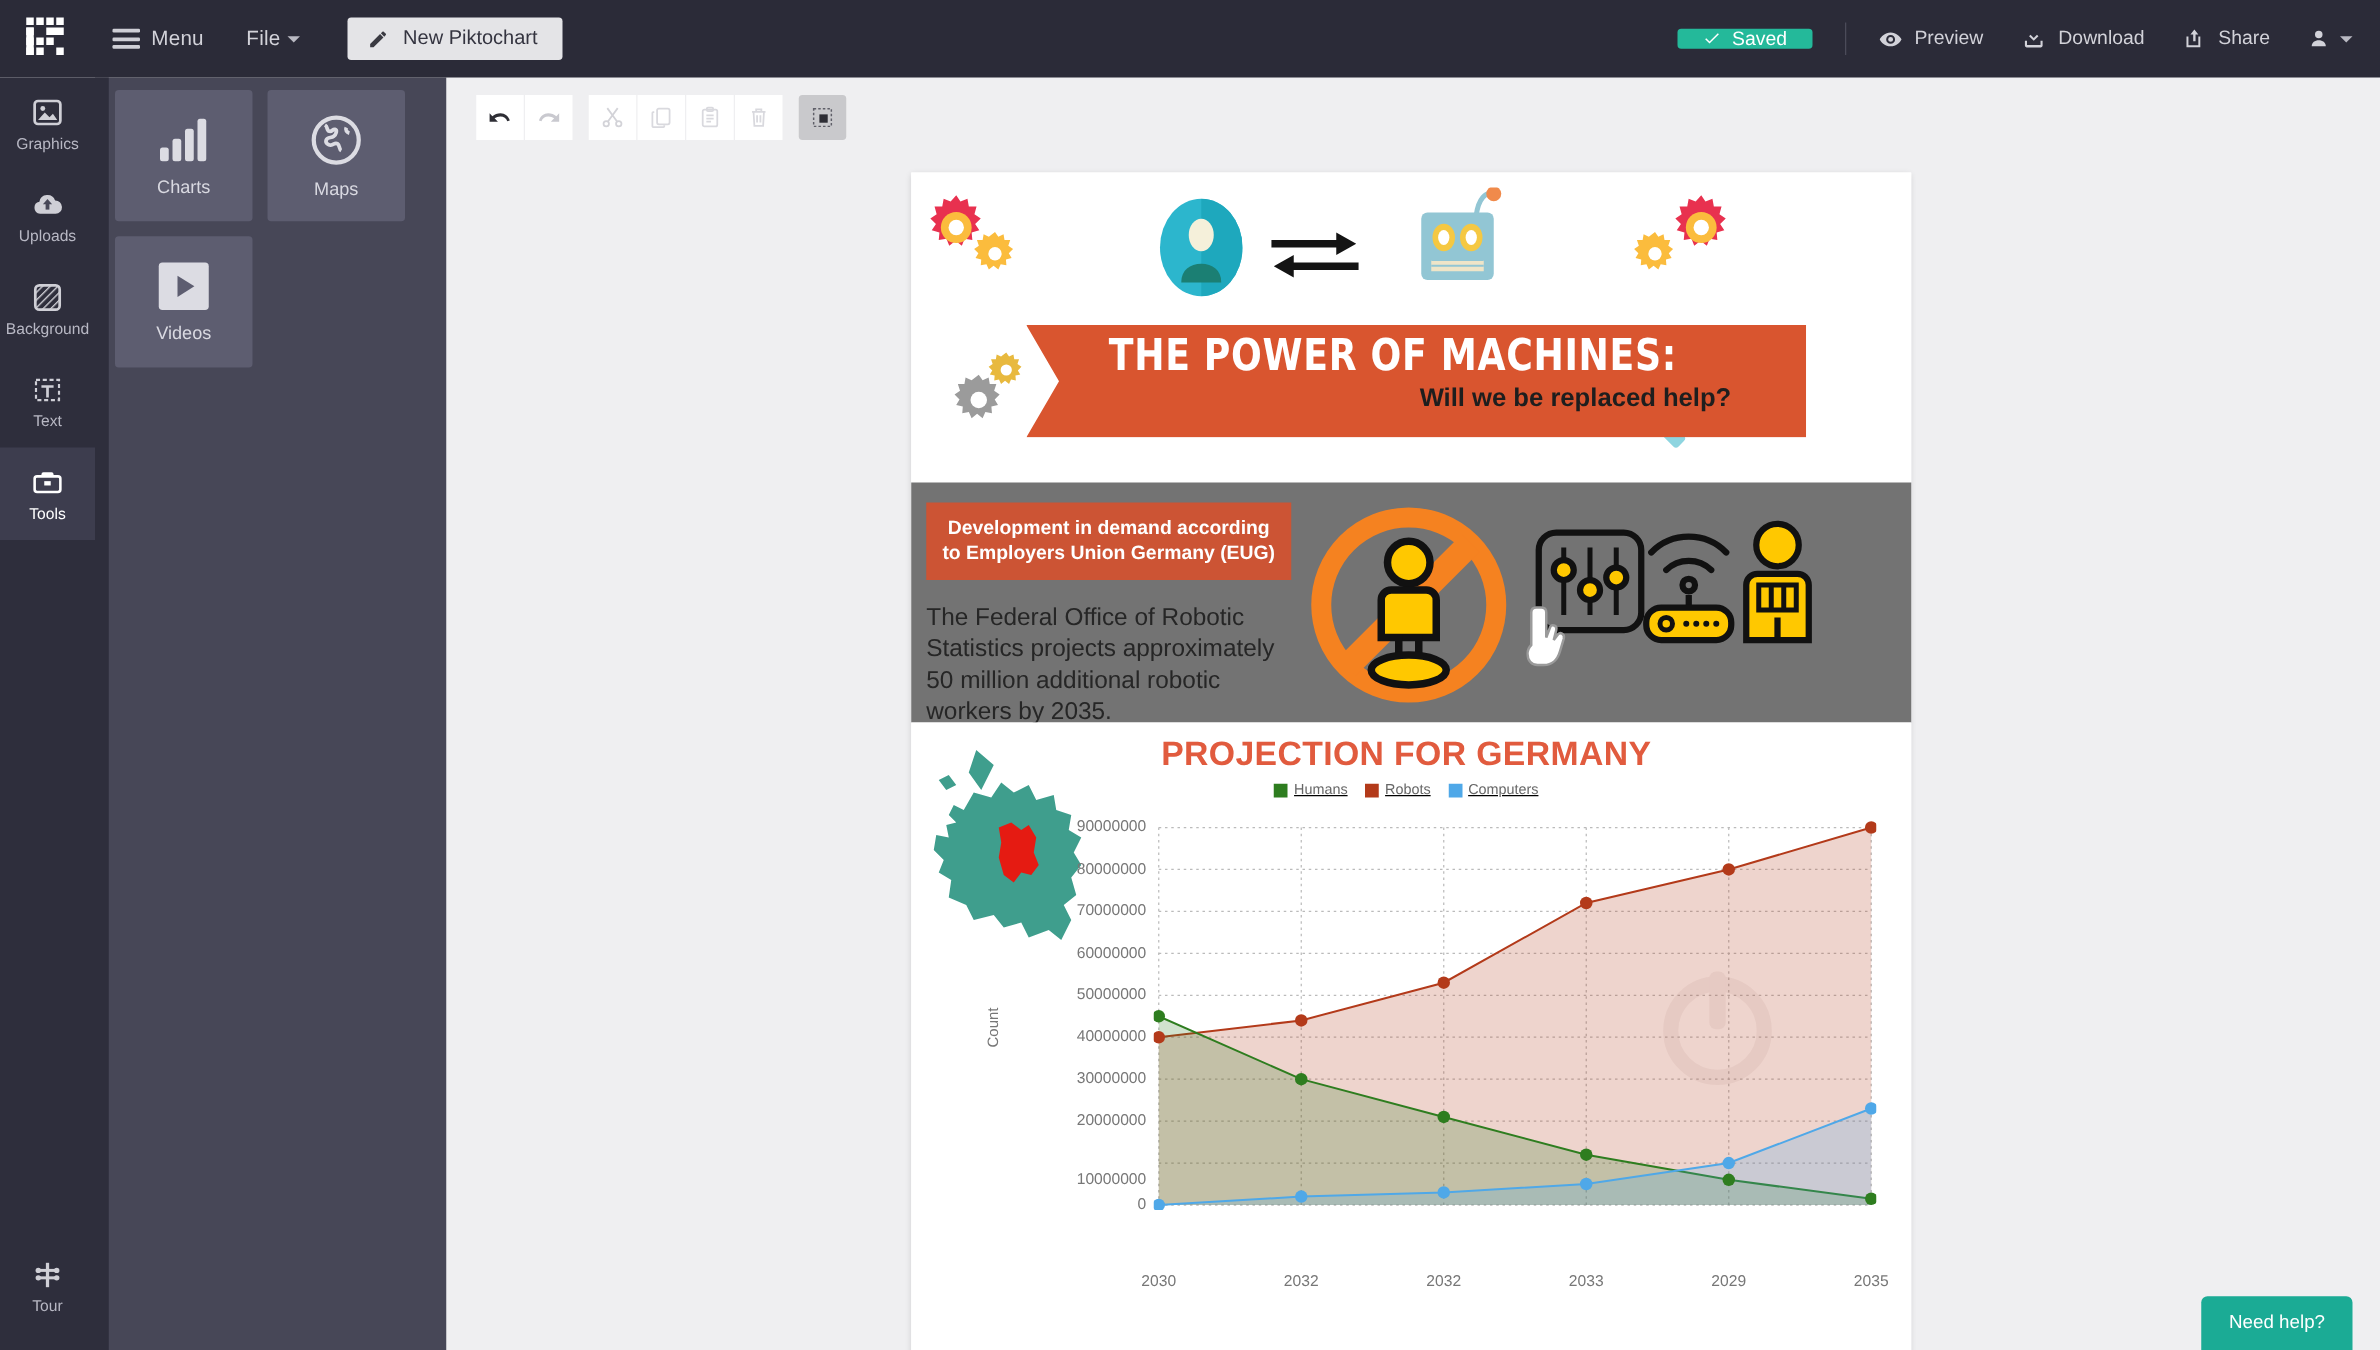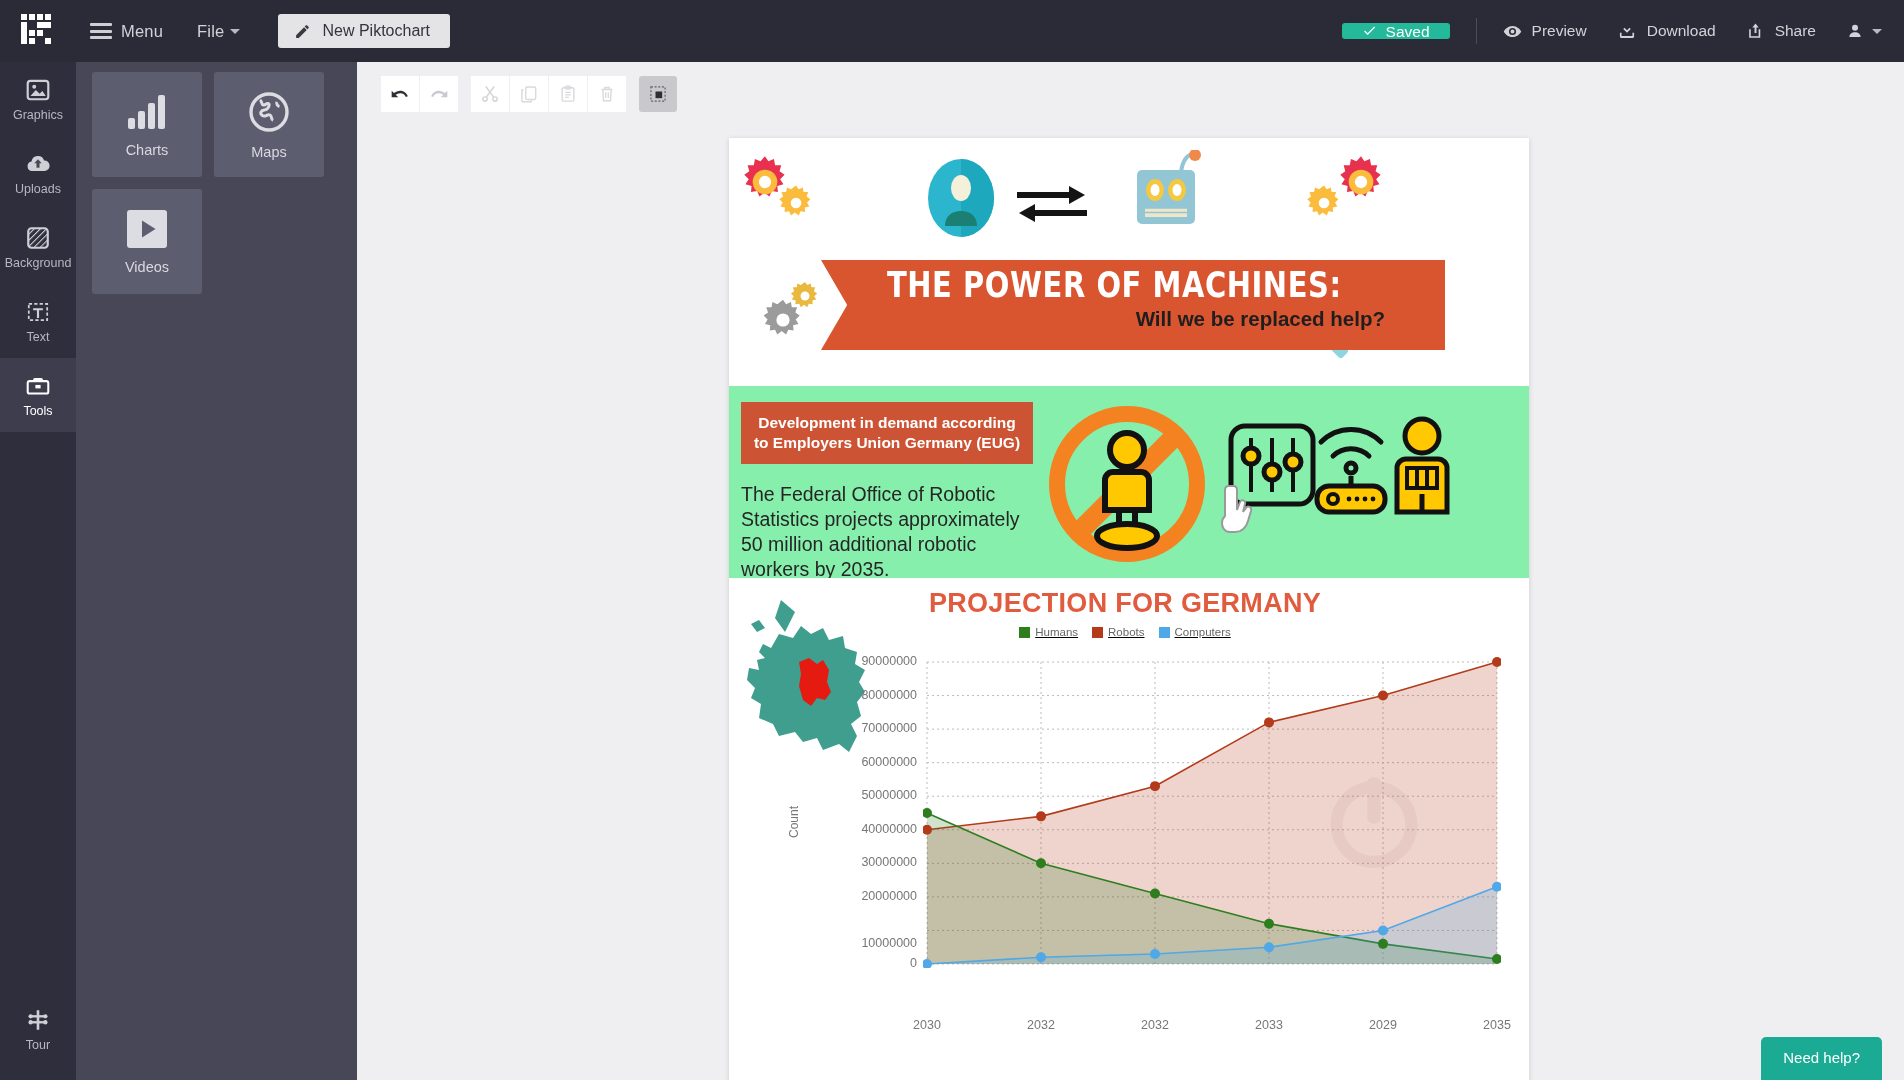--- a/index.html
+++ b/index.html
@@ -40,21 +40,21 @@
     background: #24b99a; color: #fff; height: 16px; border-radius: 3px;
     display: flex; align-items: flex-start; gap: 9px; padding: 0 20px; font-size: 15.5px; cursor: pointer;
   }
   .vdivider { width: 1px; height: 26px; background: #4b4b59; margin: 0 26px; }
   .tb-item { display: flex; align-items: center; gap: 10px; margin-right: 30px; cursor: pointer; color: #d2d2d9; font-size: 15.5px; }
   .tb-item svg { display: block; }
   .user-item { display: flex; align-items: center; gap: 8px; cursor: pointer; }
 
   
   .rail {
-    position: absolute; top: 62px; left: 0; width: 76px; height: 1018px;
+    position: absolute; top: 62px; left: 0; width: 87px; height: 1018px;
     background: #2e2e3c; z-index: 30;
   }
   .rail-item {
     width: 76px; height: 74px; display: flex; flex-direction: column;
     align-items: center; justify-content: center; gap: 5px; cursor: pointer;
   }
   .rail-item .lbl { color: #b8b8c4; font-size: 12.5px; }
   .rail-item.active { background: #3d3d4e; }
   .rail-item.active .lbl { color: #fff; }
   .rail-bottom { position: absolute; bottom: 14px; left: 0; width: 76px; }
@@ -106,21 +106,21 @@
     font-family: "Liberation Sans Narrow", "DejaVu Sans Condensed", "Liberation Sans", sans-serif;
     font-size: 35px; font-weight: bold; letter-spacing: .6px; color: #fff;
     transform: scaleX(.92); transform-origin: left center; line-height: 1.15;
   }
   .rb-sub {
     text-align: right; font-size: 20.5px; font-weight: bold; color: #1e1e1e;
     margin-top: 2px; padding-right: 6px;
   }
 
   
-  .yellow { position: relative; height: 192px; background: #86efac; overflow: hidden; }
+  .yellow { position: relative; height: 192px; background: #737373; overflow: hidden; }
   .ybadge {
     position: absolute; left: 12px; top: 16px; width: 292px; height: 62px;
     background: #cc5434; color: #fff; display: flex; align-items: center; justify-content: center;
     text-align: center; font-size: 15.5px; font-weight: bold; line-height: 1.28; padding: 0 8px;
   }
   .ytext {
     position: absolute; left: 12px; top: 96px; width: 296px;
     color: #262626; font-size: 19.5px; line-height: 1.28; font-weight: 300;
   }
 

